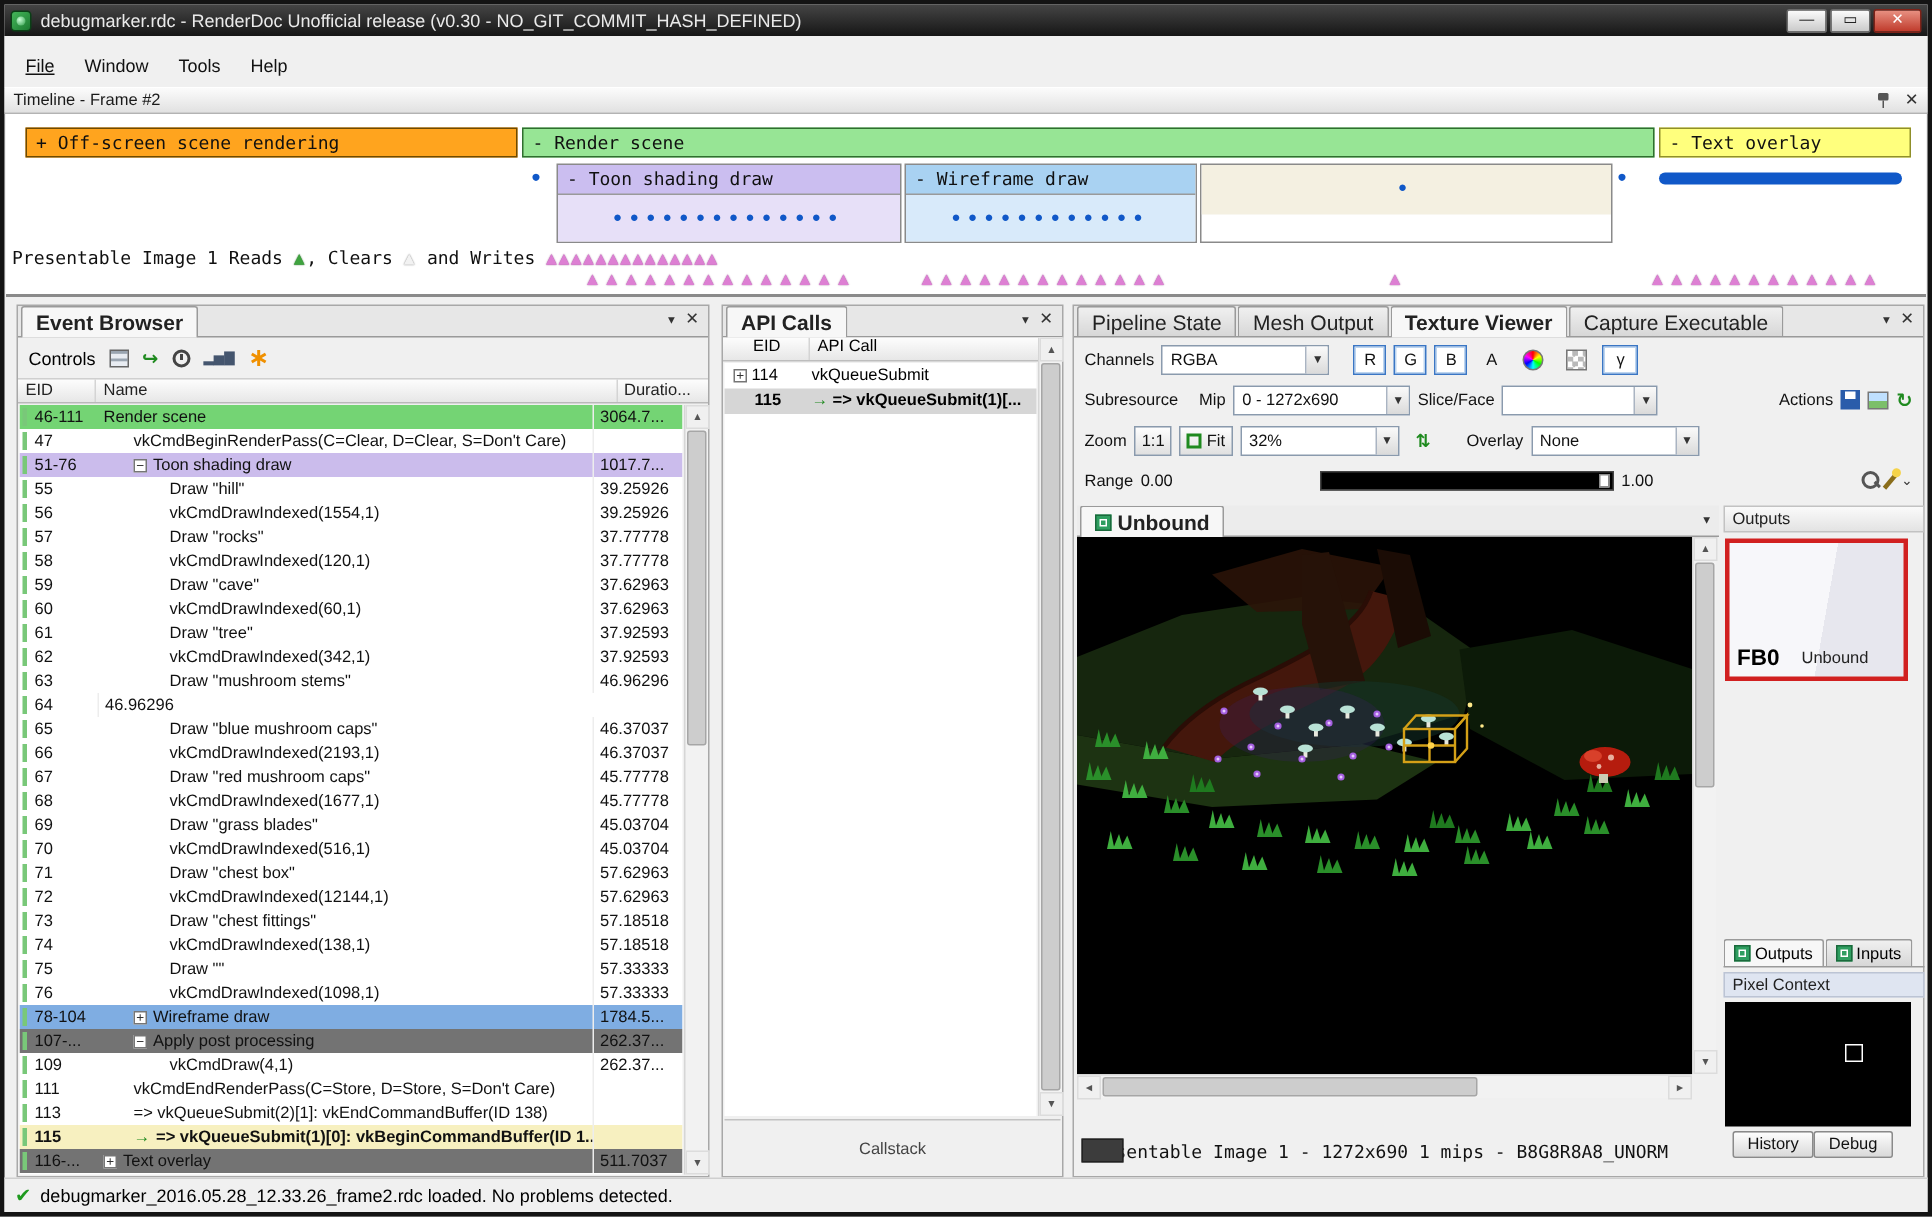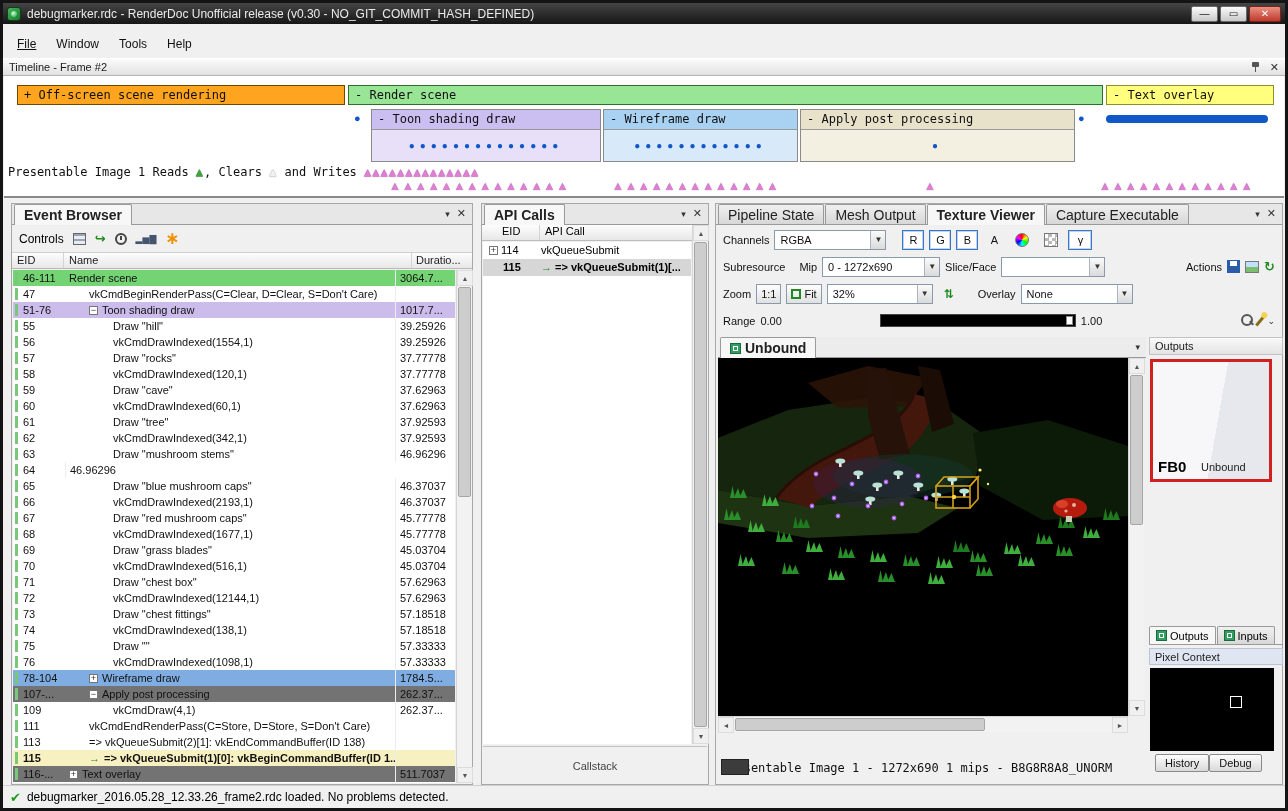--- a/index.html
+++ b/index.html
@@ -130,21 +130,21 @@
 
   .tex-tabbar { position:absolute; left:2px; top:133px; width:428px; height:21px; background:#ececec; border-bottom:1px solid #9a9a9a; display:flex; align-items:flex-end; padding-left:2px; }
   .tex-icon { width:11px; height:11px; background:#2f9e60; border:1px solid #1a6a3c; position:relative; flex-shrink:0; }
   .tex-icon::after { content:''; position:absolute; inset:2px; border:1px solid #fff; }
   .tex-display { position:absolute; left:2px; top:154px; width:410px; height:358px; background:#000; overflow:hidden; }
   .tex-status { position:absolute; left:6px; top:557px; font-family:"DejaVu Sans Mono","Liberation Mono",monospace; font-size:12px; color:#111; white-space:nowrap; }
   .swatch { position:absolute; left:5px; top:555px; width:28px; height:16px; background:#3c3c3c; border:1px solid #222; }
 
   .rp-sidebar { position:absolute; left:433px; top:133px; width:134px; height:449px; }
   .side-caption { background:linear-gradient(#fafafa,#e3e3e3); border:1px solid #c2c2c2; height:18px; font-size:11px; display:flex; align-items:center; padding:0 5px; color:#222; }
-  .fb-box { position:absolute; left:1px; top:22px; width:122px; height:123px; border:3px solid #d12020; background:linear-gradient(100deg,#f7f7fa 55%,#e7e7ee 55%); }
+  .fb-box { position:absolute; left:1px; top:22px; width:122px; height:95px; border:3px solid #d12020; background:linear-gradient(100deg,#f7f7fa 55%,#e7e7ee 55%); }
   .fb-label { position:absolute; left:5px; bottom:4px; font-size:15px; font-weight:bold; color:#000; }
   .fb-status { position:absolute; left:48px; bottom:6px; font-size:11px; color:#222; }
   .side-tabs { position:absolute; left:0; top:289px; right:0; height:19px; display:flex; align-items:flex-end; border-bottom:1px solid #9a9a9a; }
   .side-tab { height:18px; padding:0 6px; display:flex; align-items:center; gap:3px; font-size:11px; border:1px solid #9a9a9a; border-bottom:none; border-radius:2px 2px 0 0; background:linear-gradient(#f0f0f0,#d7d7d7); margin-right:1px; }
   .side-tab.active { background:#f7f7f7; }
   .pixel-caption { position:absolute; left:0; right:0; top:311px; height:17px; background:#dfe5f1; border:1px solid #bcc4d4; font-size:11px; display:flex; align-items:center; padding:0 5px; color:#222; }
   .pixel-box { position:absolute; left:1px; top:331px; width:124px; height:83px; background:#000; }
   .pixel-sq { position:absolute; left:80px; top:28px; width:12px; height:12px; border:1px solid #fff; }
   .btn { border:1px solid #8a8a8a; border-radius:2px; background:linear-gradient(#fdfdfd,#d9d9d9); font-size:11px; padding:2px 9px; color:#111; }
   .side-btns { position:absolute; left:0; right:8px; top:417px; display:flex; justify-content:flex-start; padding-left:6px; }
@@ -194,21 +194,20 @@
 
     <div class="tl-section sec-purple" style="left:367px; width:230px;">
       <div class="tl-sec-label">- Toon shading draw</div>
       <div class="tl-sec-body"><span class="dots">●●●●●●●●●●●●●●</span></div>
     </div>
     <div class="tl-section sec-blue" style="left:599px; width:195px;">
       <div class="tl-sec-label">- Wireframe draw</div>
       <div class="tl-sec-body"><span class="dots">●●●●●●●●●●●●</span></div>
     </div>
     <div class="tl-section sec-tan" style="left:796px; width:275px;">
-      <div class="tl-sec-label">- Apply post processing</div>
       <div class="tl-sec-body"><span class="dots">●</span></div>
     </div>
 
     <div class="tl-footer">
       <span>Presentable Image 1 Reads</span>
       <span class="tri tri-green">▲</span><span>, Clears</span>
       <span class="tri tri-gray">▲</span><span> and Writes </span>
       <span class="tri">▲▲▲▲▲▲▲▲▲▲▲▲▲▲</span>
     </div>
     <span class="tri-cluster" style="left:385px;">▲▲▲▲▲▲▲▲▲▲▲▲▲▲</span>

